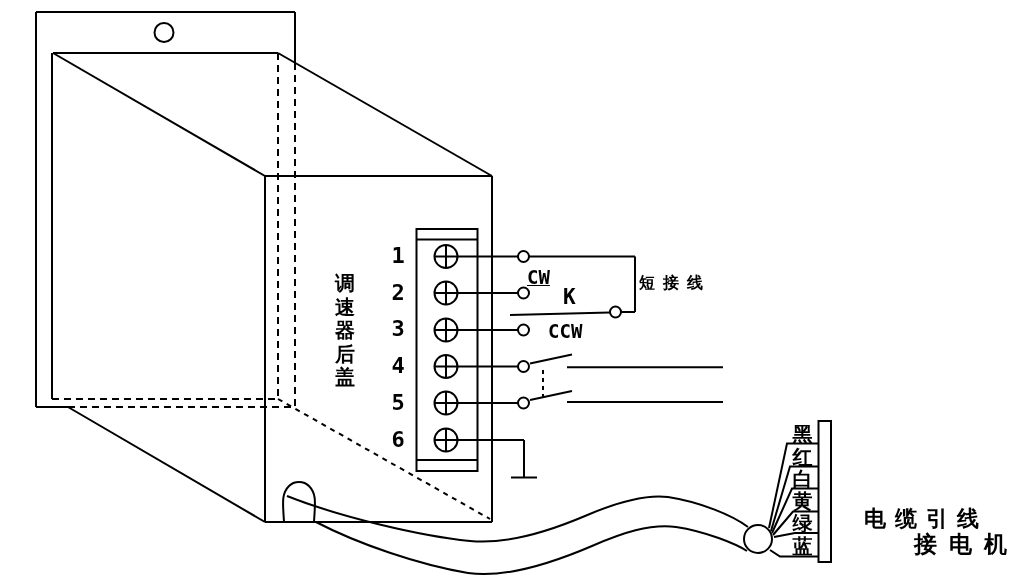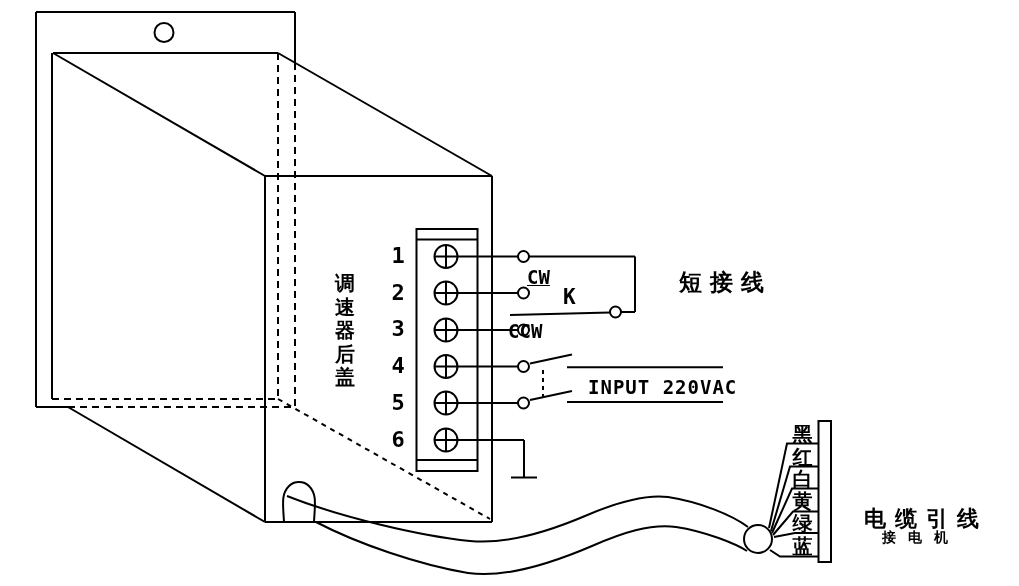--- a/index.html
+++ b/index.html
@@ -137,29 +137,28 @@
   <div class="txt mono tnum" style="left:388px;top:280px;">2</div>
   <div class="txt mono tnum" style="left:388px;top:316px;">3</div>
   <div class="txt mono tnum" style="left:388px;top:353px;">4</div>
   <div class="txt mono tnum" style="left:388px;top:390px;">5</div>
   <div class="txt mono tnum" style="left:388px;top:427px;">6</div>
 
   <div class="txt cjk vtext" style="left:335px;top:272px;">调速器后盖</div>
 
   <div class="txt mono" style="left:527px;top:266px;font-size:19px;text-decoration:underline;">CW</div>
   <div class="txt mono" style="left:563px;top:285px;font-size:21px;">K</div>
-  <div class="txt mono" style="left:508px;top:320px;font-size:19px;">CCW</div>
+  <div class="txt mono" style="left:548px;top:320px;font-size:19px;">CCW</div>
 
-  <div class="txt cjk" style="left:639px;top:267px;font-size:23px;letter-spacing:8px;margin-left:40px;">短接线</div>
+  <div class="txt cjk" style="left:639px;top:273px;font-size:16px;letter-spacing:8px;">短接线</div>
 
-  <div class="txt mono" style="left:588px;top:376px;font-size:19px;letter-spacing:1px;">INPUT 220VAC</div>
 
   <div class="txt cjk wirecolor" style="left:789px;top:423px;">黑</div>
   <div class="txt cjk wirecolor" style="left:789px;top:445.5px;">红</div>
   <div class="txt cjk wirecolor" style="left:789px;top:467.5px;">白</div>
   <div class="txt cjk wirecolor" style="left:789px;top:490px;">黄</div>
   <div class="txt cjk wirecolor" style="left:789px;top:511.5px;">绿</div>
   <div class="txt cjk wirecolor" style="left:789px;top:534.5px;">蓝</div>
 
   <div class="txt cjk" style="left:864px;top:504px;font-size:22px;letter-spacing:9px;text-align:right;">电缆引线</div>
-  <div class="txt cjk" style="left:882px;top:529px;font-size:14px;letter-spacing:12px;">接电机</div>
+  <div class="txt cjk" style="left:914px;top:529px;font-size:23px;letter-spacing:12px;">接电机</div>
 
 </div>
 
 </body></html>

